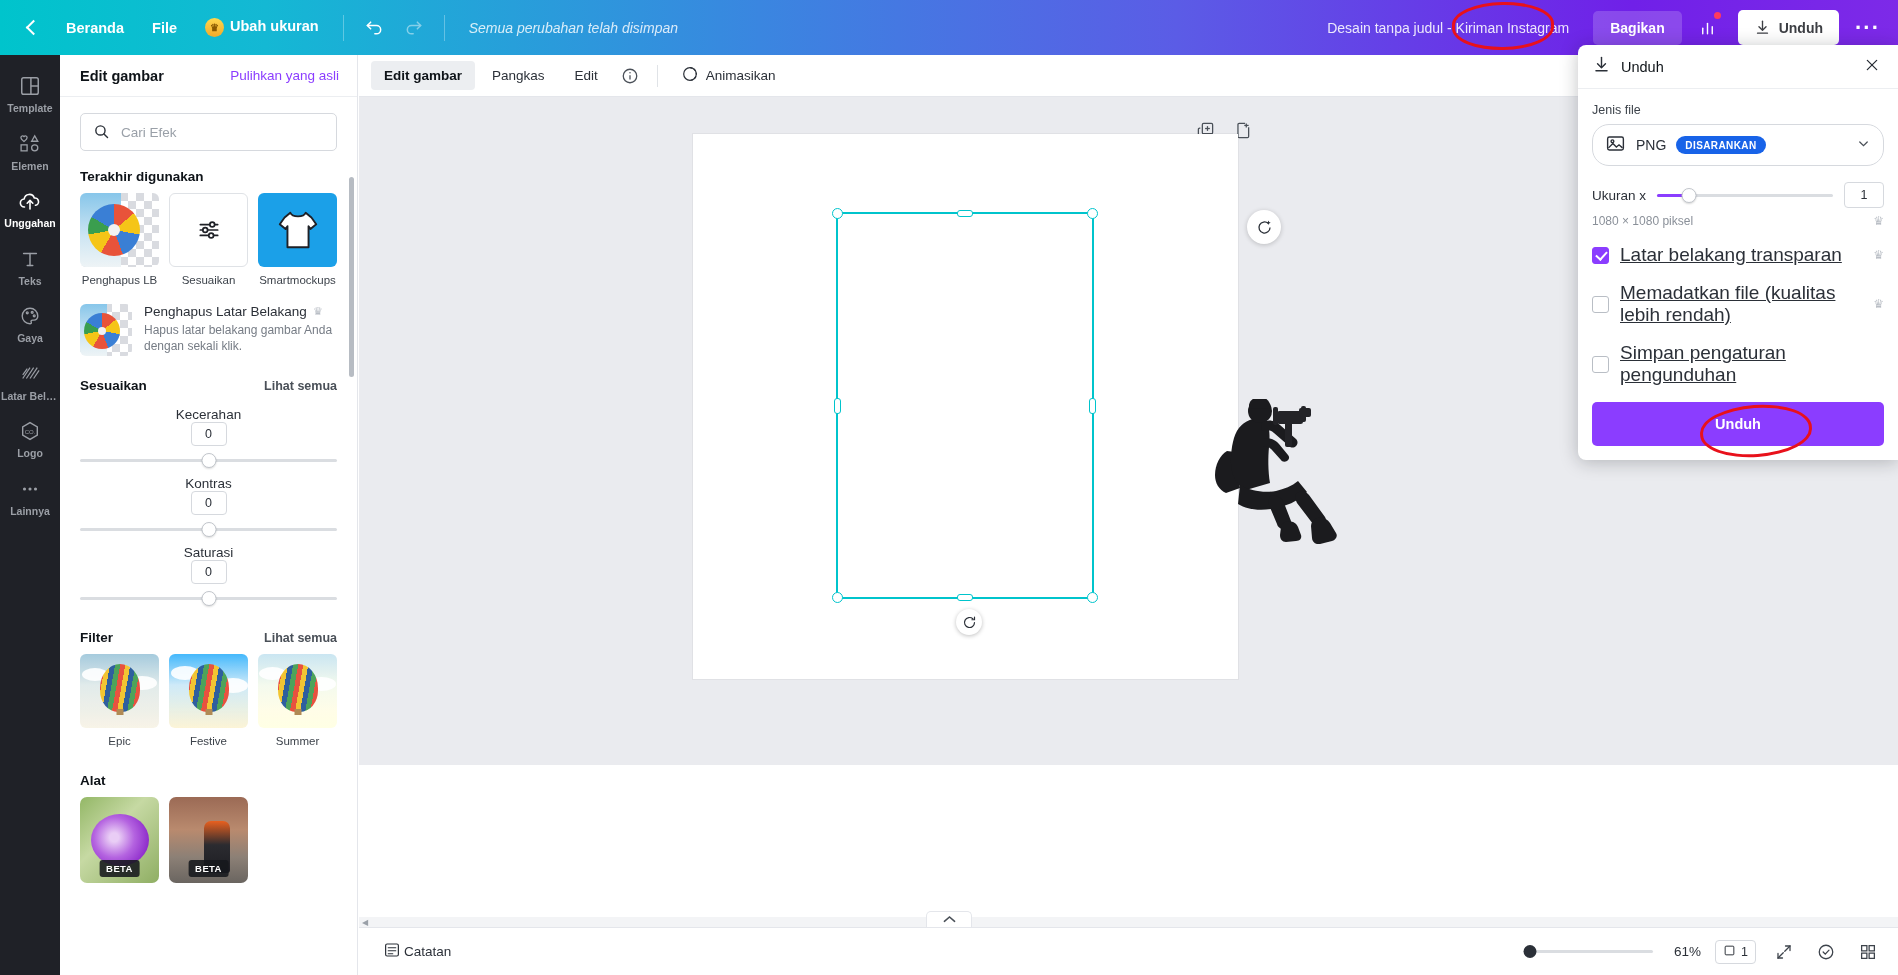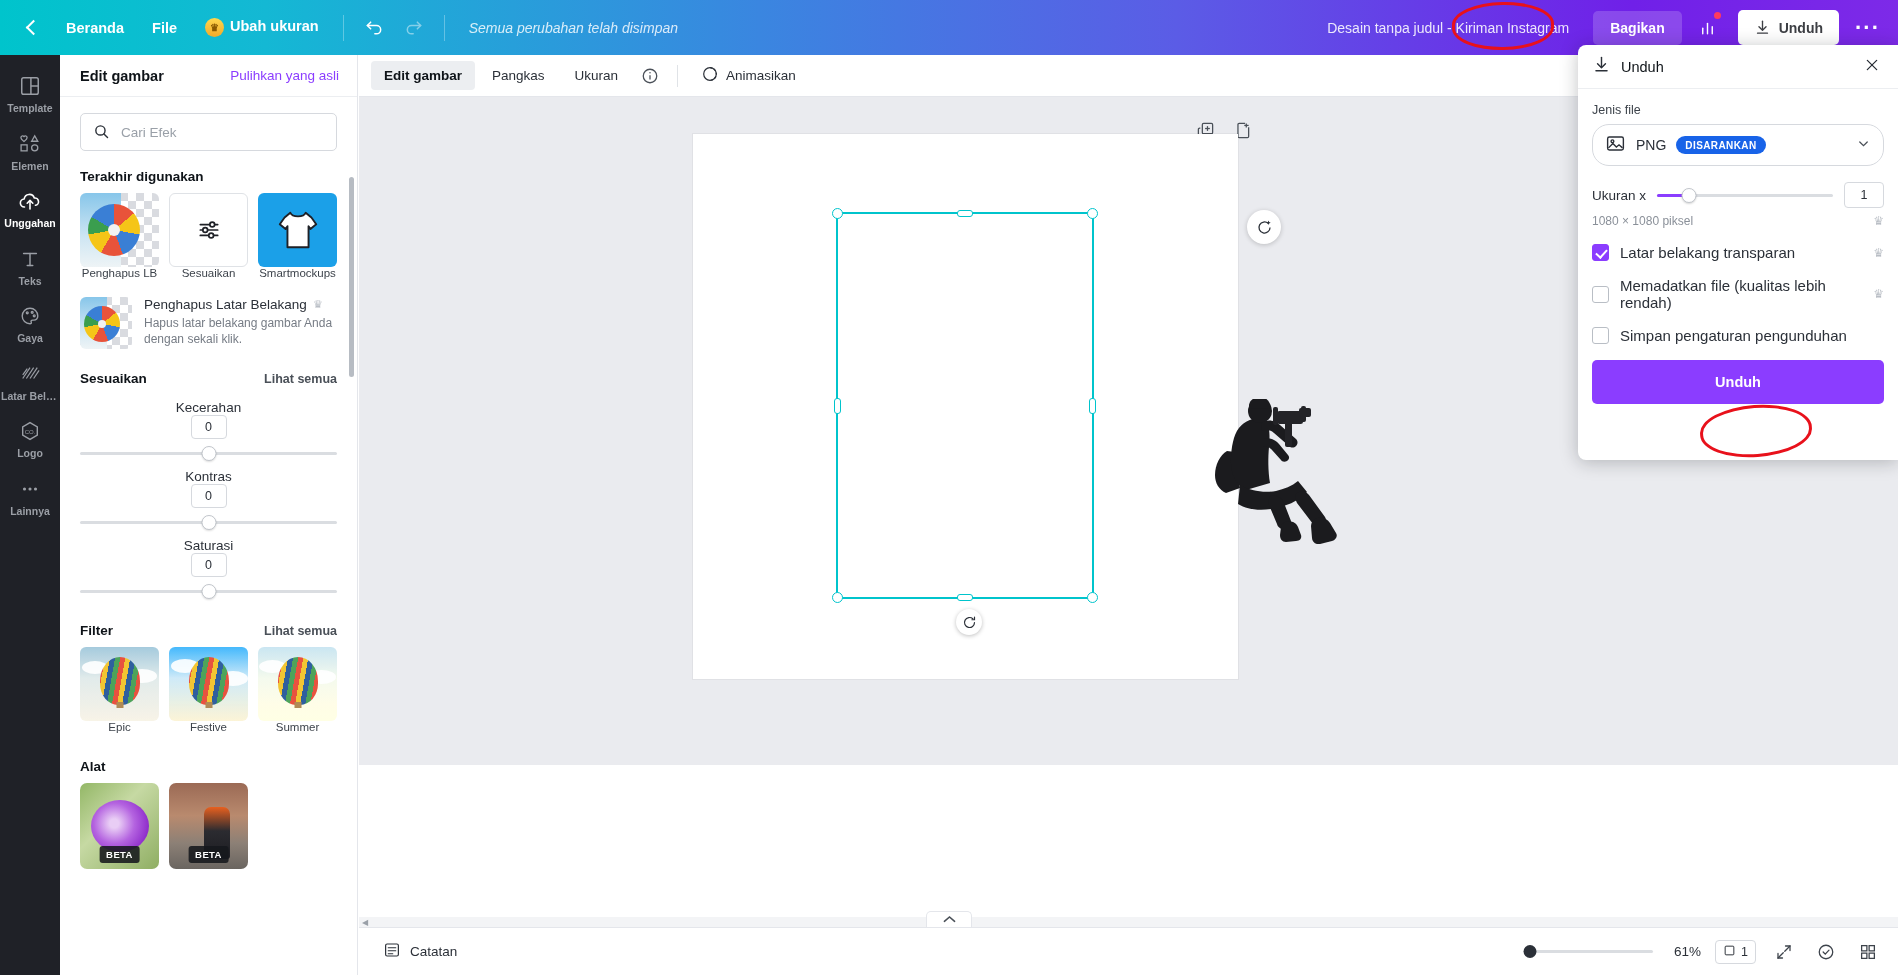--- a/index.html
+++ b/index.html
@@ -123,21 +123,21 @@
   }
   .sec-title { font-size: 13.5px; font-weight: bold; color: #0e1318; }
   .sec-link { font-size: 12.5px; color: #4a5058; cursor: pointer; font-weight: bold; }
   .grid3 { display: grid; grid-template-columns: repeat(3, 1fr); gap: 10px; }
   .thumb-cell { cursor: pointer; }
   .thumb {
     width: 100%; height: 74px; border-radius: 6px; overflow: hidden;
     position: relative; background: #fff;
   }
   .thumb.bordered { border: 1px solid #dfe2e6; }
-  .thumb-lb { font-size: 11.5px; color: #3d434b; text-align: center; }
+  .thumb-lb { font-size: 11.5px; color: #3d434b; text-align: center; margin-top: 7px; }
   
   .checker {
     position: absolute; inset: 0;
     background-image:
       linear-gradient(45deg, #d9dbe0 25%, transparent 25%, transparent 75%, #d9dbe0 75%),
       linear-gradient(45deg, #d9dbe0 25%, transparent 25%, transparent 75%, #d9dbe0 75%);
     background-size: 16px 16px; background-position: 0 0, 8px 8px; background-color: #fff;
   }
   .sky { position: absolute; left: 0; top: 0; width: 52%; height: 100%;
          background: linear-gradient(180deg,#87c6ea,#cfe6f3 60%,#eef4f6); }
@@ -314,21 +314,21 @@
   .chk-row { display: flex; align-items: center; gap: 11px; margin-top: 16px; cursor: pointer; }
   .chk {
     width: 17px; height: 17px; border: 1.5px solid #b9bec5; border-radius: 3px;
     flex: none; background: #fff; position: relative;
   }
   .chk.on { background: #8b3dff; border-color: #8b3dff; }
   .chk.on::after {
     content: ""; position: absolute; left: 5px; top: 1.5px; width: 5px; height: 9px;
     border-right: 2px solid #fff; border-bottom: 2px solid #fff; transform: rotate(42deg);
   }
-  .chk-lb { font-size: 15px; color: #2b3038; }
+  .chk-lb { font-size: 19px; color: #2b3038; text-decoration: underline; }
   .tipbox {
     background: #f1f2f4; border-radius: 6px; padding: 13px 15px; margin-top: 20px;
     font-size: 13px; color: #3d434b; line-height: 1.45;
   }
   .tip-link { color: #8b3dff; text-decoration: underline; cursor: pointer; }
   .dl-btn {
     margin-top: 16px; height: 44px; background: #8b3dff; border-radius: 5px;
     color: #fff; font-size: 14.5px; font-weight: bold;
     display: flex; align-items: center; justify-content: center; cursor: pointer;
   }
@@ -337,21 +337,21 @@
     border: 3.5px solid #e8111b; border-radius: 50% / 48%; z-index: 90;
     pointer-events: none; transform: rotate(-4deg);
   }
 
   
   .bottombar {
     position: absolute; left: 359px; bottom: 0; right: 0; height: 48px;
     background: #fff; border-top: 1px solid #e4e6eb;
     display: flex; align-items: center; padding: 0 16px; z-index: 45;
   }
-  .notes-btn { display: flex; align-items: center; gap: 9px; font-size: 13.5px;
+  .notes-btn { display: flex; align-items: center; gap: 3px; font-size: 13.5px;
                color: #2b3038; cursor: pointer; padding: 6px 8px; border-radius: 4px; }
   .bb-right { margin-left: auto; display: flex; align-items: center; gap: 14px; }
   .zoom-track { position: relative; width: 128px; height: 3px; background: #dadde1; border-radius: 2px; }
   .zoom-knob {
     position: absolute; left: 4%; top: -5.5px; width: 13px; height: 13px; border-radius: 50%;
     background: #2b3038; transform: translateX(-50%); cursor: pointer;
   }
   .zoom-pct { font-size: 13.5px; color: #2b3038; min-width: 34px; text-align: right; }
   .bb-ico { width: 28px; height: 28px; display: flex; align-items: center; justify-content: center;
             color: #3d434b; cursor: pointer; }
@@ -681,21 +681,21 @@
         </div>
       </div>
 
       <div class="panel-sb"></div>
     </div>
   </div>
 
   <div class="edtoolbar">
     <div class="edtab active">Edit gambar</div>
     <div class="edtab">Pangkas</div>
-    <div class="edtab">Ukuran</div>
+    <div class="edtab">Edit</div>
     <div class="edtab" style="padding:6px 6px;display:flex;align-items:center;">
       <svg width="18" height="18" viewBox="0 0 24 24" fill="none" stroke="#4a5058" stroke-width="1.7">
           <circle cx="12" cy="12" r="9"></circle>
           <line x1="12" y1="11" x2="12" y2="16.5"></line>
           <circle cx="12" cy="7.8" r="1" fill="#4a5058" stroke="none"></circle>
         </svg>
     </div>
     <div class="ed-sep"></div>
     <div class="ed-anim">
       <span>

